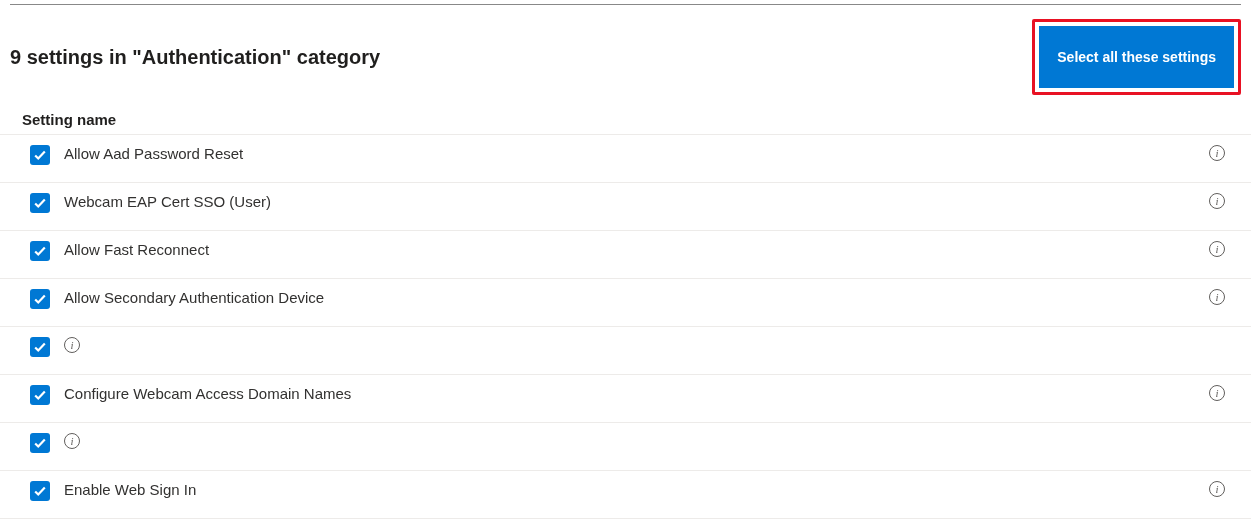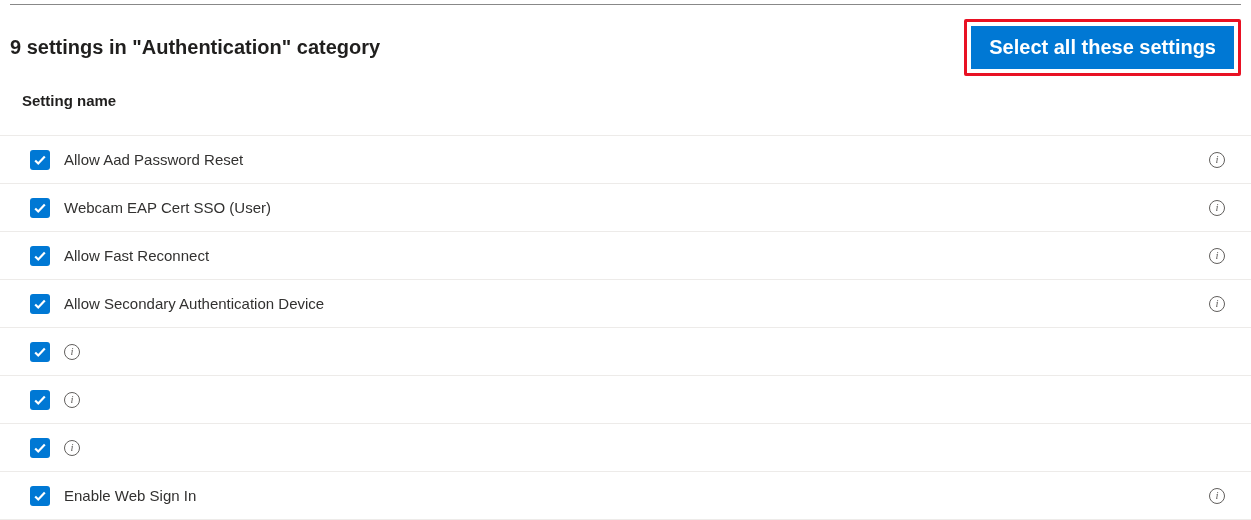--- a/index.html
+++ b/index.html
@@ -29,46 +29,46 @@
     }
     .select-all-wrap {
       border: 3px solid #e81123;
       padding: 4px;
       border-radius: 2px;
     }
     .select-all-btn {
       background: #0078d4;
       color: #fff;
       border: none;
-      font-size: 20px;
+      font-size: 14px;
       font-weight: 600;
-      padding: 10px 18px;
+      padding: 23px 18px;
       cursor: pointer;
       font-family: inherit;
     }
 
     .column-header {
-      padding: 6px 10px 26px 22px;
+      padding: 6px 10px 6px 22px;
       font-size: 15px;
       font-weight: 600;
       color: #201f1e;
       border-bottom: 1px solid #edebe9;
     }
 
     .list-area {
       position: relative;
       height: 406px;
     }
     .list-scroll {
       height: 100%;
       overflow-y: scroll;
     }
     .setting-row {
       display: flex;
-      align-items: center;
+      align-items: flex-start;
       padding: 10px 14px 10px 30px;
       border-bottom: 1px solid #edebe9;
       min-height: 48px;
     }
     .checkbox {
       width: 20px;
       height: 20px;
       border-radius: 3px;
       background: #0078d4;
       display: flex;
@@ -180,20 +180,21 @@
     </div>
     <div class="info-icon">i</div>
   </div>
 
   <div class="setting-row">
     <div class="checkbox">
       <svg viewBox="0 0 16 16">
             <polyline points="2.5,8.5 6,12 13.5,4"></polyline>
           </svg>
     </div>
+    <div class="setting-label">Configure Webcam Access Domain Names</div>
     <div class="info-icon">i</div>
   </div>
 
   <div class="setting-row">
     <div class="checkbox">
       <svg viewBox="0 0 16 16">
             <polyline points="2.5,8.5 6,12 13.5,4"></polyline>
           </svg>
     </div>
     <div class="info-icon">i</div>

